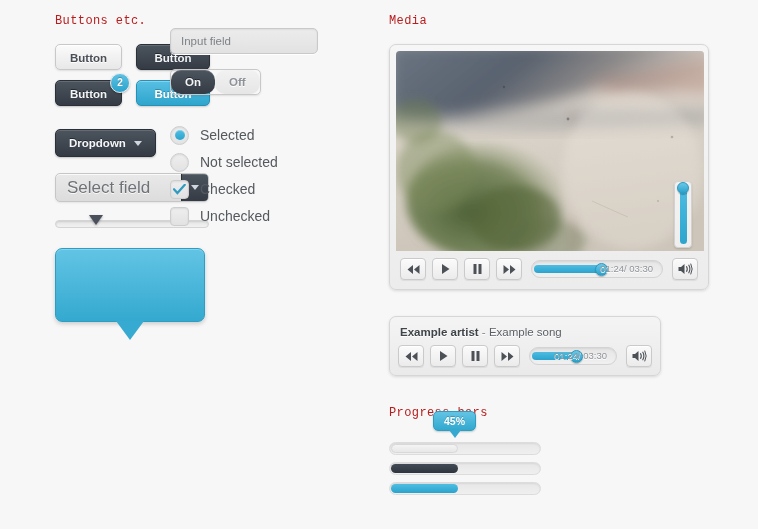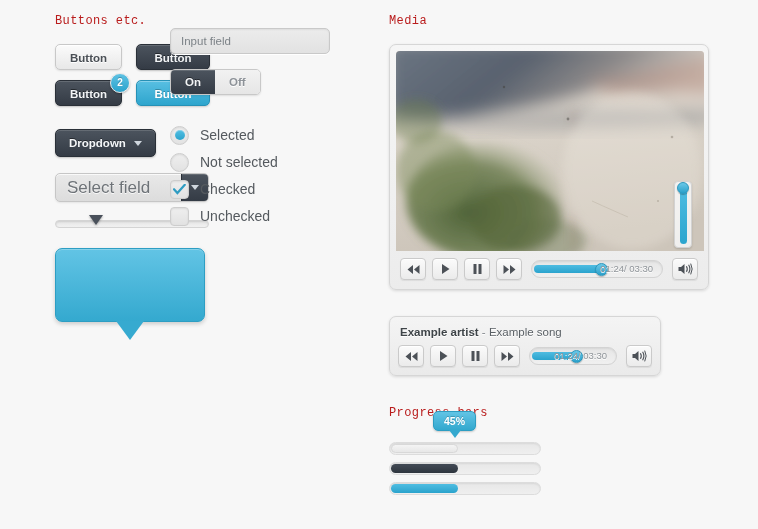--- a/index.html
+++ b/index.html
@@ -191,21 +191,21 @@
     bottom: -19px;
     width: 0; height: 0;
     border-left: 14px solid transparent;
     border-right: 14px solid transparent;
     border-top: 19px solid #36aad0;
   }
 
   
   .inputs-col { position: absolute; left: 170px; top: 28px; width: 160px; }
   .input-field {
-    width: 160px;
+    width: 148px;
     height: 26px;
     border-radius: 5px;
     box-sizing: border-box;
     padding: 0 10px;
     font-family: "Liberation Sans", sans-serif;
     font-size: 11.5px;
     background: linear-gradient(#ececec, #e2e2e2);
     border: 1px solid #c9c9c9;
     box-shadow: inset 0 1px 2px rgba(0,0,0,.07), 0 1px 0 #fff;
     color: #4f555b;
@@ -232,20 +232,21 @@
     cursor: pointer;
     user-select: none;
   }
   .toggle .seg {
     height: 24px;
     line-height: 24px;
     padding: 0 14px;
     font-size: 11.5px;
     font-weight: bold;
     box-sizing: border-box;
+    border-radius: 10px;
   }
   .toggle .seg.on {
     background: linear-gradient(#4c545e, #343b45);
     color: #f3f5f7;
     text-shadow: 0 -1px 0 rgba(0,0,0,.45);
     box-shadow: inset 0 1px 0 rgba(255,255,255,.14);
   }
   .toggle .seg.off {
     background: linear-gradient(#f2f2f2, #e6e6e6);
     color: #8d9298;

